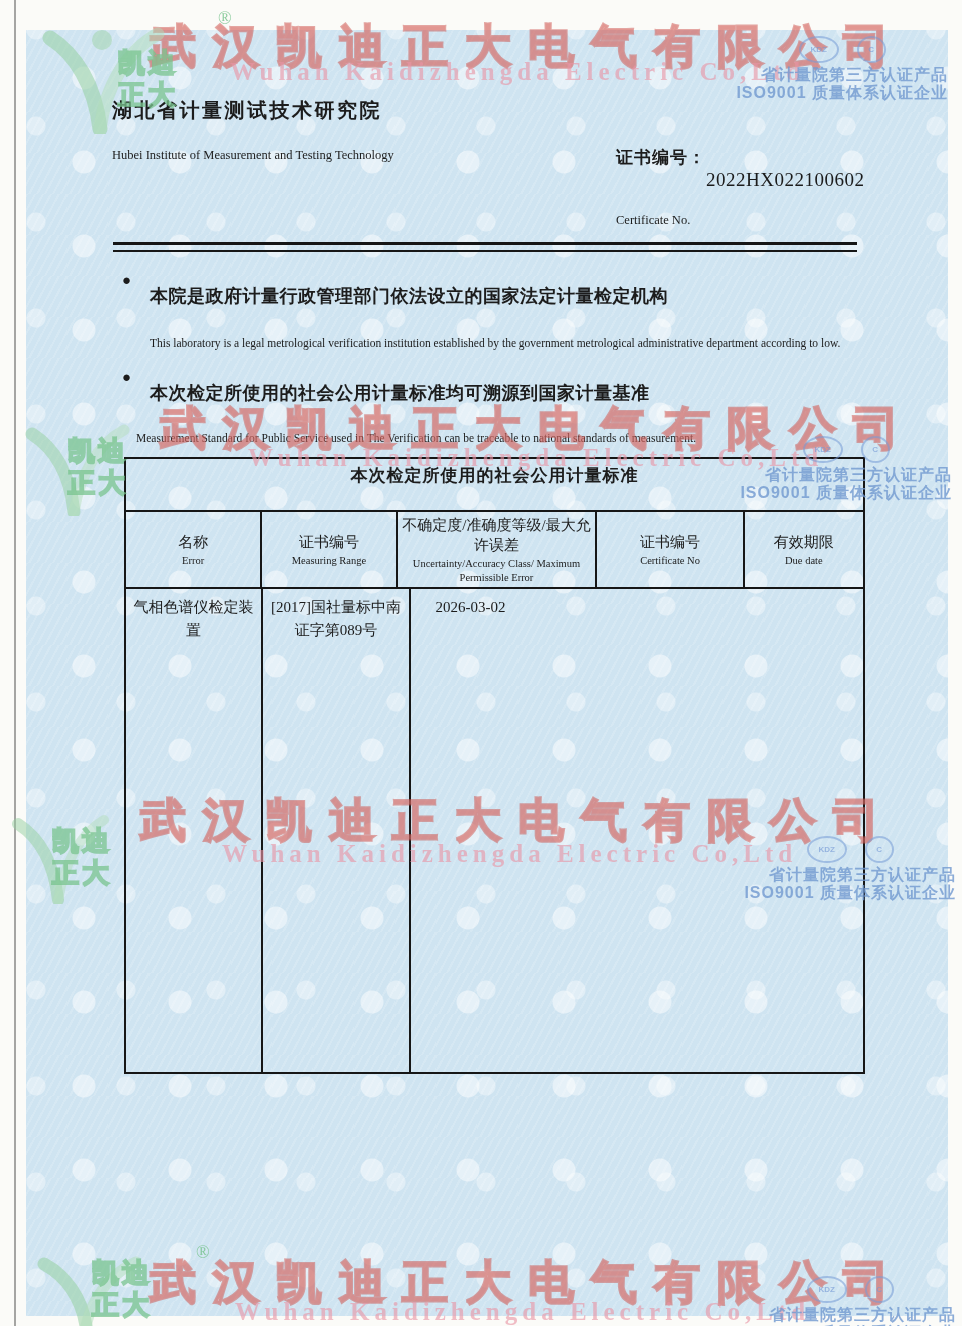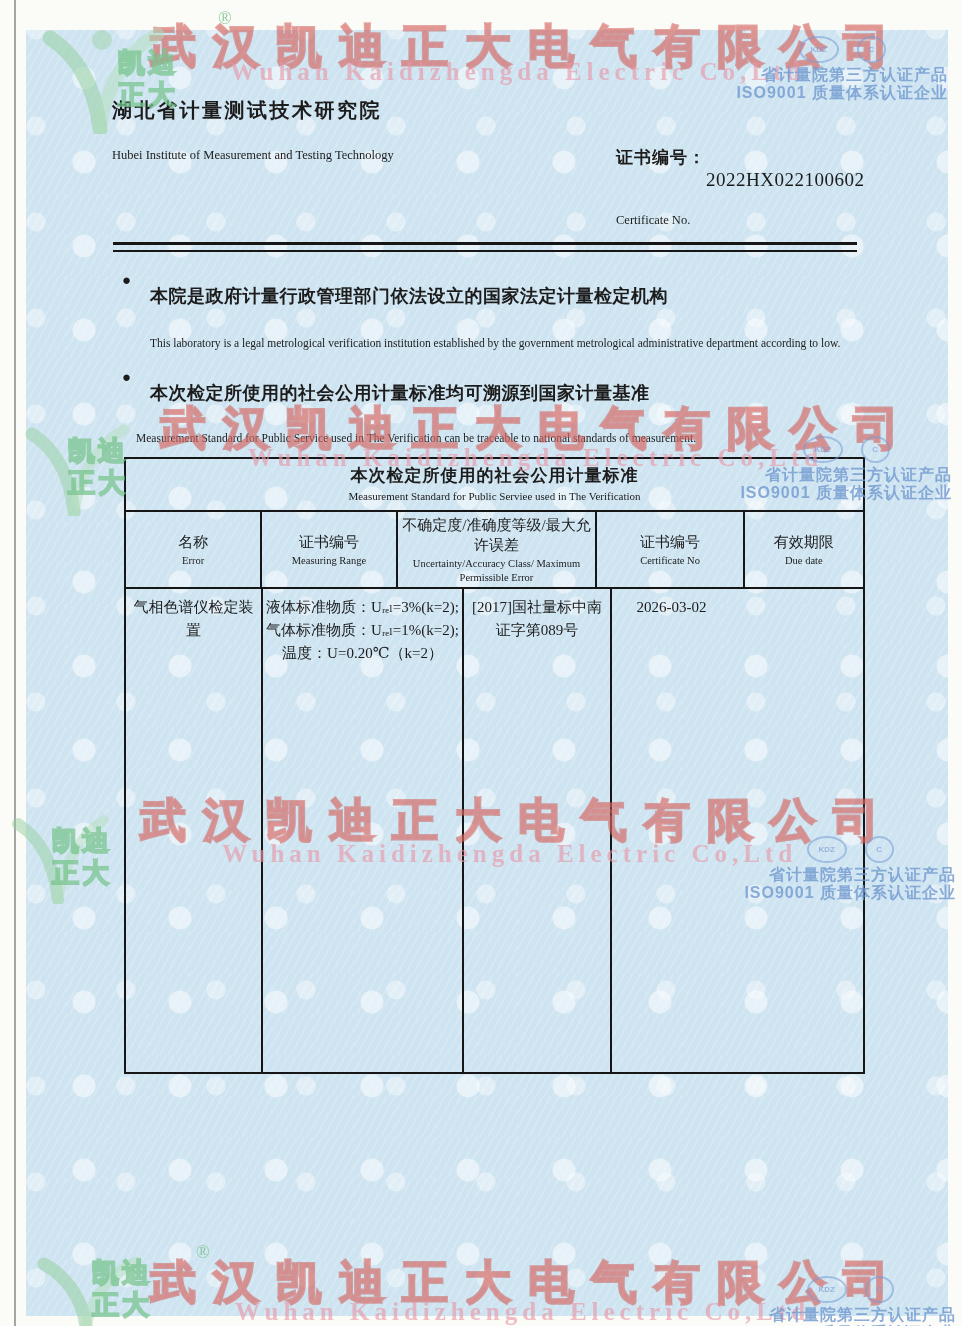--- a/index.html
+++ b/index.html
@@ -92,21 +92,20 @@
   <div class="abs bullet z1" style="left:122px;top:166px;">●</div>
   <div class="abs cnh stmt-cn z1" style="left:150px;top:162px;">本院是政府计量行政管理部门依法设立的国家法定计量检定机构</div>
   <div class="abs ens stmt-en z1" style="left:150px;top:191px;">This laboratory is a legal metrological verification institution established by the government metrological administrative department according to low.</div>
   <div class="abs bullet z1" style="left:122px;top:212px;">●</div>
   <div class="abs cnh stmt-cn z1" style="left:150px;top:208px;">本次检定所使用的社会公用计量标准均可溯源到国家计量基准</div>
   <div class="abs ens stmt-en z1" style="left:136px;top:235px;">Measurement Standard for Public Service used in The Verification can be traceable to national standards of measurement.</div>
 
   <div class="stable z1">
     <div class="stable-title">
       <div class="cnh stable-title-cn">本次检定所使用的社会公用计量标准</div>
-      <div class="ens stable-title-en">Measurement Standard for Public Serviee used in The Verification</div>
     </div>
     <div class="srow head">
       <div class="scell c1">
         <div class="ens hcell-cn">名称</div>
         <div class="ens hcell-en">Error</div>
       </div>
       <div class="scell c2">
         <div class="ens hcell-cn">证书编号</div>
         <div class="ens hcell-en">Measuring Range</div>
       </div>
@@ -118,21 +117,20 @@
         <div class="ens hcell-cn">证书编号</div>
         <div class="ens hcell-en">Certificate No</div>
       </div>
       <div class="scell c5">
         <div class="ens hcell-cn">有效期限</div>
         <div class="ens hcell-en">Due date</div>
       </div>
     </div>
     <div class="srow body">
       <div class="scell c1 bcell ens">气相色谱仪检定装置</div>
-      <div class="scell c3 bcell ens">液体标准物质：Uᵣₑₗ=3%(k=2);气体标准物质：Uᵣₑₗ=1%(k=2);温度：U=0.20℃（k=2）</div>
       <div class="scell c4 bcell ens">[2017]国社量标中南证字第089号</div>
       <div class="scell c5 bcell ens">2026-03-02</div>
     </div>
   </div>
 
   <div class="seal">
     
     
     
   </div>

